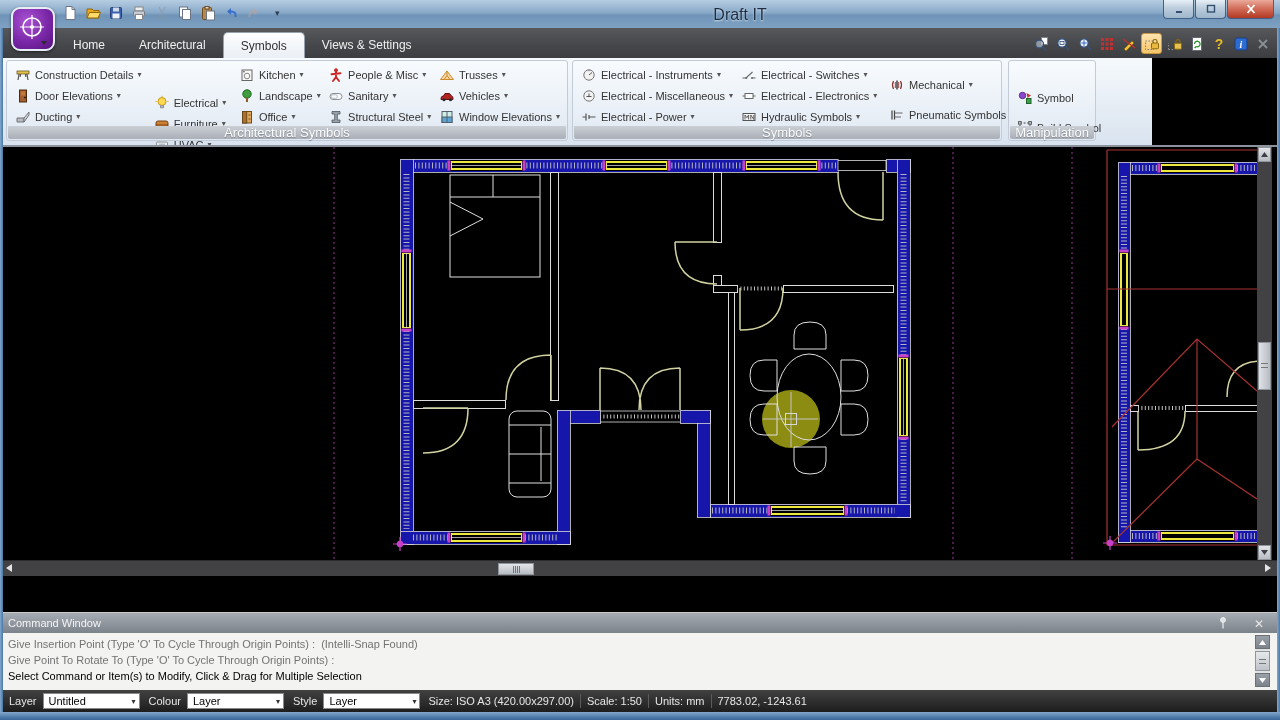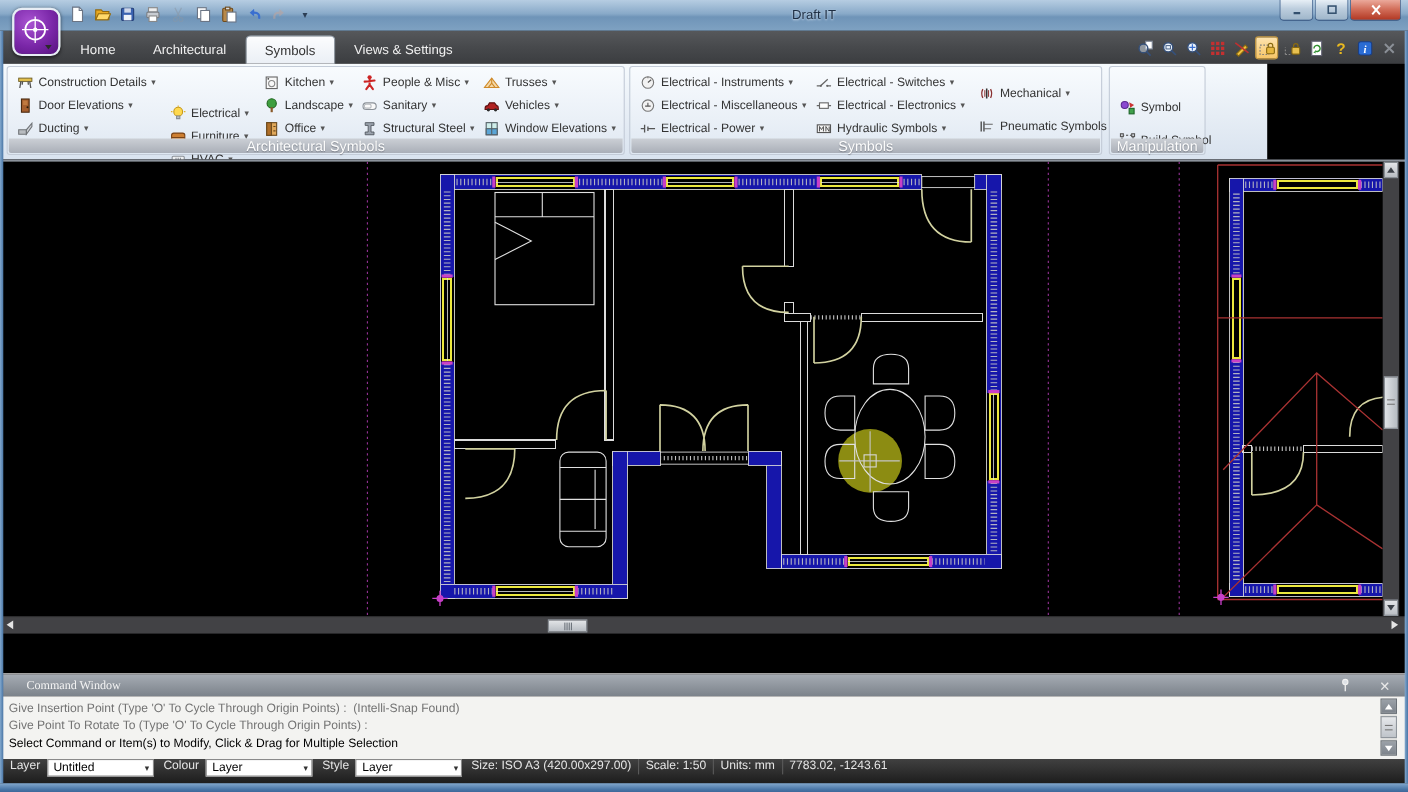--- a/index.html
+++ b/index.html
@@ -1,20 +1,20 @@
 <!DOCTYPE html>
 <html><head>
 <meta charset="utf-8">
 <style>
   html,body{margin:0;padding:0;background:#222;}
   .app{position:relative;width:1280px;height:720px;overflow:hidden;font-family:"Liberation Sans",sans-serif;background:#000;}
   
   .titlebar{position:absolute;left:0;top:0;width:1280px;height:28px;
     background:linear-gradient(#b6cde2,#88a9c8 45%,#6f94b8 55%,#7fa2c2);border-bottom:1px solid #5c7fa4;}
-  .win-title{position:absolute;left:640px;top:6px;width:200px;text-align:center;font-size:12px;color:#1d2d42;text-shadow:0 1px 2px #d7e4f0;}
+  .win-title{position:absolute;left:640px;top:6px;width:200px;text-align:center;font-size:16px;color:#1d2d42;text-shadow:0 1px 2px #d7e4f0;}
   .appbtn{position:absolute;left:11px;top:7px;width:40px;height:40px;border-radius:9px;z-index:9;
     background:radial-gradient(circle at 35% 30%,#a953d2,#7a27a8 55%,#56127e);border:2px solid #e7edf4;box-shadow:0 1px 3px rgba(0,0,0,.5);}
   .appbtn svg{position:absolute;left:2px;top:2px;}
   .qat{position:absolute;left:60px;top:3px;display:flex;align-items:center;gap:3px;}
   .qbtn{width:20px;height:20px;display:flex;align-items:center;justify-content:center;border-radius:3px;}
   .qbtn.disabled{opacity:.55;}
   .qat-more{color:#2c3e55;font-size:9px;margin-left:8px;}
   .winbtns{position:absolute;right:6px;top:0;display:flex;}
   .wbtn{width:29px;height:18px;margin-left:1px;border:1px solid #41608a;border-top:none;border-radius:0 0 4px 4px;
     background:linear-gradient(#e7eff6,#bccddd 45%,#9fb6ca);display:flex;align-items:center;justify-content:center;}
@@ -54,34 +54,34 @@
   .hs-thumb{position:absolute;left:498px;top:2px;width:36px;height:12px;background:linear-gradient(#e3e5e8,#b7bcc2);border:1px solid #8f959c;box-sizing:border-box;
     display:flex;align-items:center;justify-content:center;gap:1px;}
   .hs-thumb i{display:block;width:1px;height:7px;background:#6e747c;}
   
   .doctabs{position:absolute;left:0;top:576px;width:1280px;height:36px;background:#d6d2ca;}
   .dtab{position:absolute;left:10px;top:0;width:79px;height:22px;background:#e9e6df;border:1px solid #6f6f67;border-top:1px solid #fff;
     border-radius:0 0 6px 6px;font-size:11px;color:#1c1c1c;display:flex;align-items:center;justify-content:center;box-sizing:border-box;}
   
   .cmdtitle{position:absolute;left:0;top:612px;width:1280px;height:21px;background:linear-gradient(#a6acb4,#7b828a);
     border-top:1px solid #c9c9c9;box-sizing:border-box;color:#f4f4f4;font-size:11px;line-height:20px;}
-  .cmdtitle .lbl{margin-left:24px;font-family:Liberation Serif, serif;}
+  .cmdtitle .lbl{margin-left:8px;}
   .cmd-pin{position:absolute;right:48px;top:2px;width:16px;height:16px;}
   .cmd-x{position:absolute;right:16px;top:1px;color:#e8e8e8;font-size:12px;}
   .cmdbody{position:absolute;left:0;top:633px;width:1280px;height:57px;background:#f3f3f1;box-sizing:border-box;padding:3px 8px;}
   .cline{font-size:11px;line-height:16px;color:#737373;white-space:pre;}
   .cline.current{color:#000;}
   .cmdscroll{position:absolute;right:10px;top:2px;width:15px;height:52px;background:#e2e2e0;}
   .cs-btn{position:absolute;left:0;width:15px;height:14px;background:linear-gradient(#9ba1a8,#7d838b);border:1px solid #6a7077;box-sizing:border-box;
     color:#fff;font-size:7px;display:flex;align-items:center;justify-content:center;}
   .cs-thumb{position:absolute;left:0;top:16px;width:15px;height:20px;background:linear-gradient(#e6e8eb,#bfc4ca);border:1px solid #8f959c;box-sizing:border-box;}
   .cs-thumb .grip{margin-top:7px;}
   
   .statusbar{position:absolute;left:0;top:690px;width:1280px;height:22px;background:linear-gradient(#414141,#1d1d1d);
-    display:flex;align-items:flex-start;color:#e6e6e6;font-size:11px;}
+    display:flex;align-items:center;color:#e6e6e6;font-size:11px;}
   .slabel{margin-left:9px;}
   .sdrop{margin-left:6px;width:97px;height:16px;background:#fff;border:1px solid #8a8a8a;color:#000;
     display:flex;align-items:center;justify-content:space-between;padding:0 3px 0 5px;box-sizing:border-box;}
   .sdrop .da{font-size:8px;color:#333;}
   .ssep{width:1px;height:14px;background:#5a5a5a;margin:0 6px;}
   .sinfo{margin-left:8px;}
   
   .bborder{position:absolute;left:0;top:712px;width:1280px;height:8px;background:linear-gradient(#82a8cd,#4a76a6 70%,#3c679a);}
   .sideborder{position:absolute;top:28px;bottom:8px;width:3px;background:linear-gradient(90deg,#82a8cd,#4a76a6);z-index:20;}
   .sideborder.left{left:0;}

